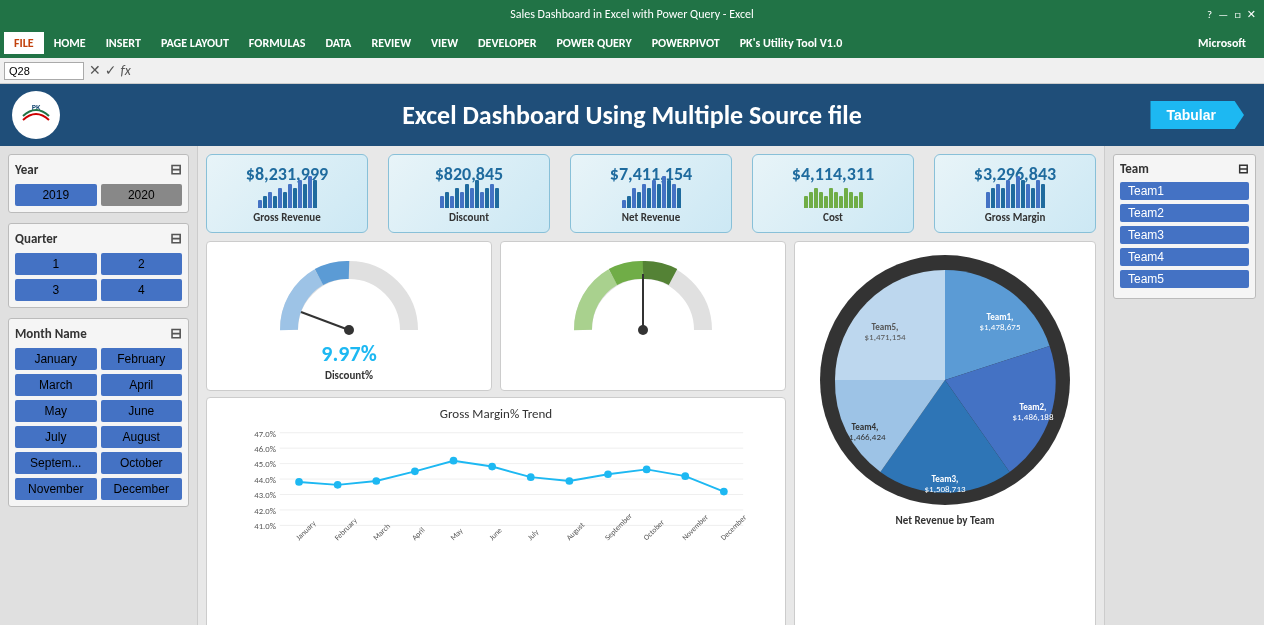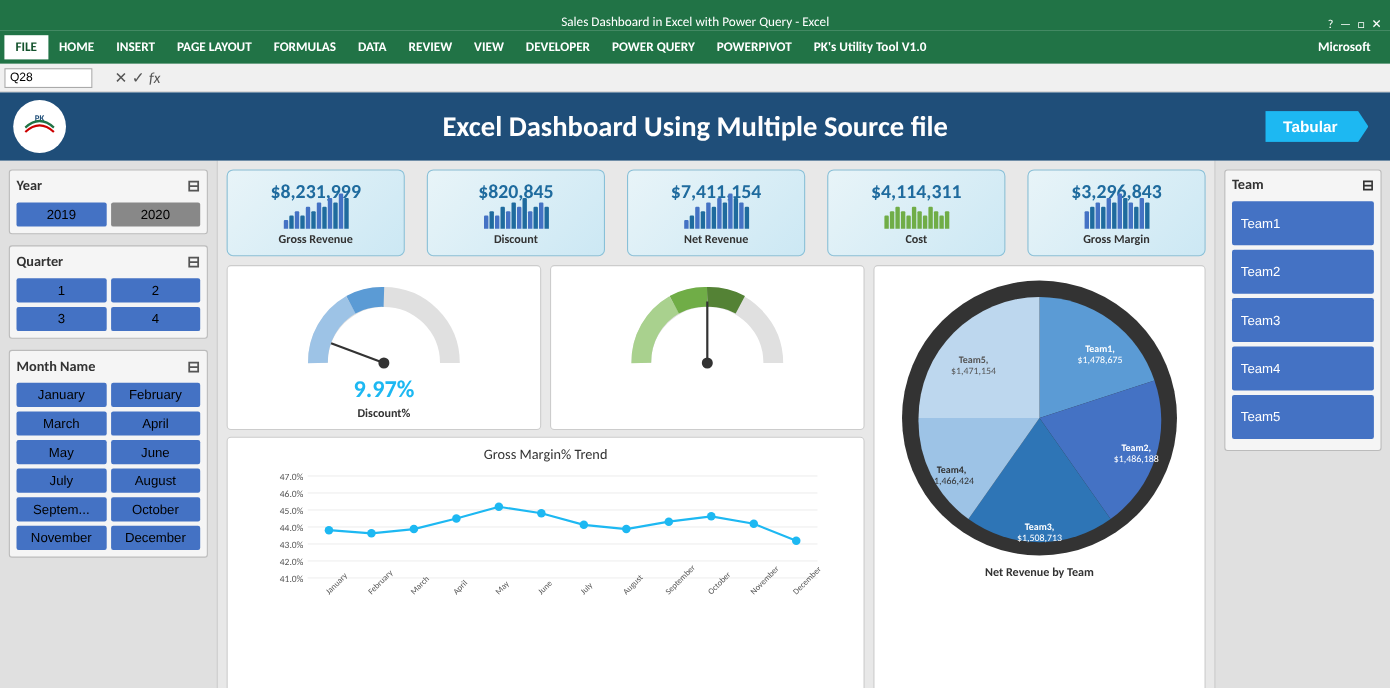--- a/index.html
+++ b/index.html
@@ -4,21 +4,21 @@
   <style>
     * { box-sizing: border-box; margin: 0; padding: 0; }
     body { font-family: Calibri, Arial, sans-serif; background: #fff; font-size: 12px; overflow: hidden; }
 
     
     .title-bar {
       background: #217346;
       color: white;
       height: 28px;
       display: flex;
-      align-items: flex-end;
+      align-items: center;
       justify-content: center;
       font-size: 12px;
       position: relative;
     }
     .title-bar-icons { position: absolute; right: 8px; display: flex; gap: 6px; font-size: 11px; }
     .title-bar-icons span { cursor: pointer; }
 
     
     .ribbon-tabs {
       background: #217346;
@@ -27,30 +27,30 @@
       height: 30px;
       padding: 0 4px;
     }
     .ribbon-tab {
       color: white;
       padding: 4px 10px;
       font-size: 12px;
       font-weight: bold;
       cursor: pointer;
     }
-    .ribbon-tab.active { background: #fff; color: #14532d; }
+    .ribbon-tab.active { background: #fff; color: #c2410c; }
 
     .formula-bar {
       background: #f0f0f0;
       border-bottom: 1px solid #ccc;
       display: flex;
       align-items: center;
       height: 26px;
       padding: 0 4px;
-      gap: 20px;
+      gap: 5px;
     }
     .cell-ref {
       width: 80px;
       border: 1px solid #aaa;
       padding: 2px 4px;
       font-size: 11px;
       background: white;
     }
     .formula-icons { display: flex; gap: 4px; color: #555; font-size: 14px; }
     .formula-input { flex: 1; border: none; background: transparent; font-size: 12px; padding: 2px 4px; }
@@ -259,21 +259,21 @@
       border-left: 1px solid #ccc;
     }
     .team-filter { background: #f5f5f5; border: 1px solid #bbb; padding: 6px; border-radius: 3px; }
     .team-filter-title { font-weight: bold; font-size: 13px; color: #333; margin-bottom: 6px; display: flex; justify-content: space-between; }
     .team-btn {
       display: block;
       width: 100%;
       background: #4472c4;
       color: white;
       border: none;
-      padding: 13px 8px;
+      padding: 2px 8px;
       font-size: 12px;
       cursor: pointer;
       border-radius: 2px;
       margin-bottom: 4px;
       text-align: left;
     }
     .pie-label { font-size: 11px; font-weight: bold; text-align: center; margin-top: 4px; color: #333; }
 
     
     .trend-svg { width: 100%; height: 140px; }

